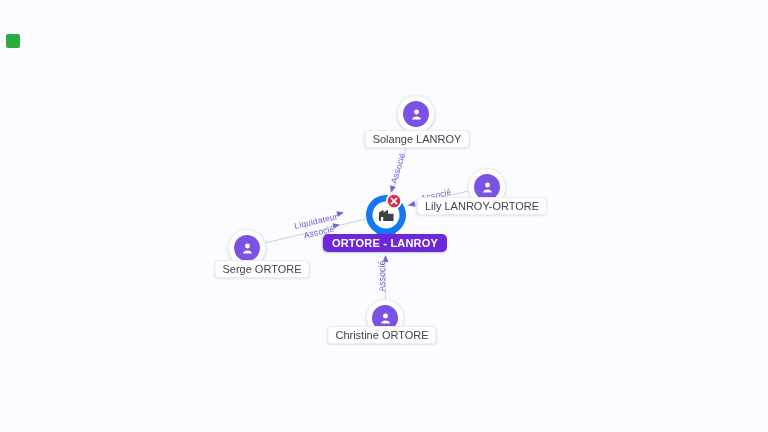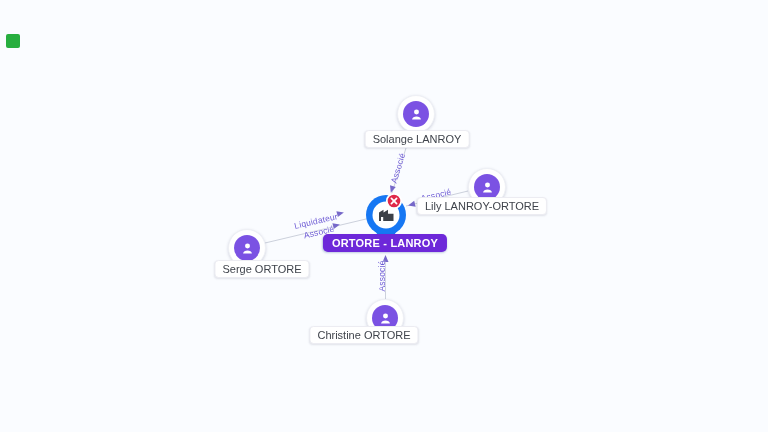--- a/index.html
+++ b/index.html
@@ -103,21 +103,21 @@
   <div class="name-pill" style="left:262px;top:260px;">Serge ORTORE</div>
 
   <div class="pnode" style="left:366px;top:299px;">
     <div class="inner">
       <svg width="17" height="17" viewBox="0 0 24 24">
           <circle cx="12" cy="8.6" r="3.5" fill="#fff"></circle>
           <path d="M5.8 18.9 c0 -5.6 12.4 -5.6 12.4 0 z" fill="#fff"></path>
         </svg>
     </div>
   </div>
-  <div class="name-pill" style="left:364px;top:326px;">Christine ORTORE</div>
+  <div class="name-pill" style="left:382px;top:326px;">Christine ORTORE</div>
 
   <div class="pin-wrap">
     <svg width="48" height="60" viewBox="0 0 48 60">
       <polygon points="12,38 36,38 24,57" fill="#1677f3"></polygon>
       <circle cx="24" cy="24" r="20" fill="#1677f3"></circle>
       <circle cx="24" cy="24" r="13.5" fill="#ffffff"></circle>
       <g>
         <path d="M17 30 V21.5 l4.5 -2.8 v2.8 l4.5 -2.8 v4 h5.5 V30 z" fill="#3d4148"></path>
         <rect x="19" y="26" width="2.2" height="4" fill="#ffffff"></rect>
       </g>

